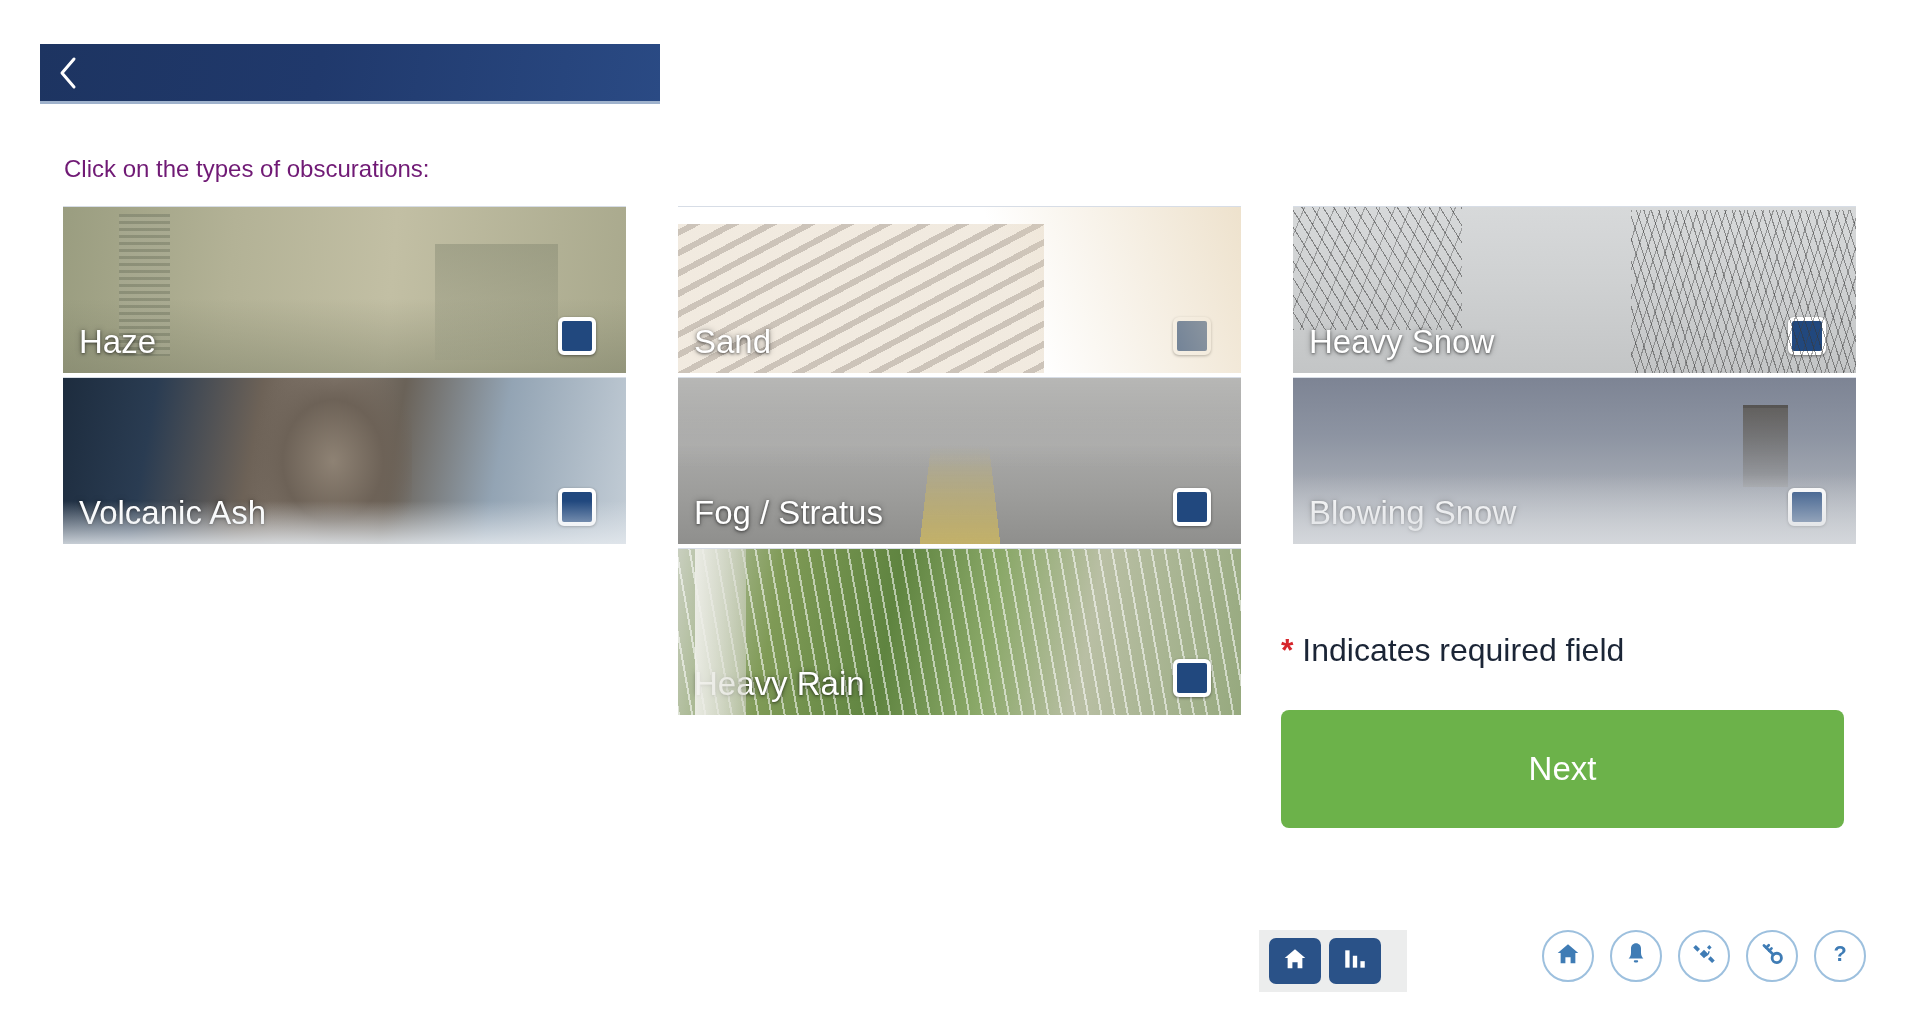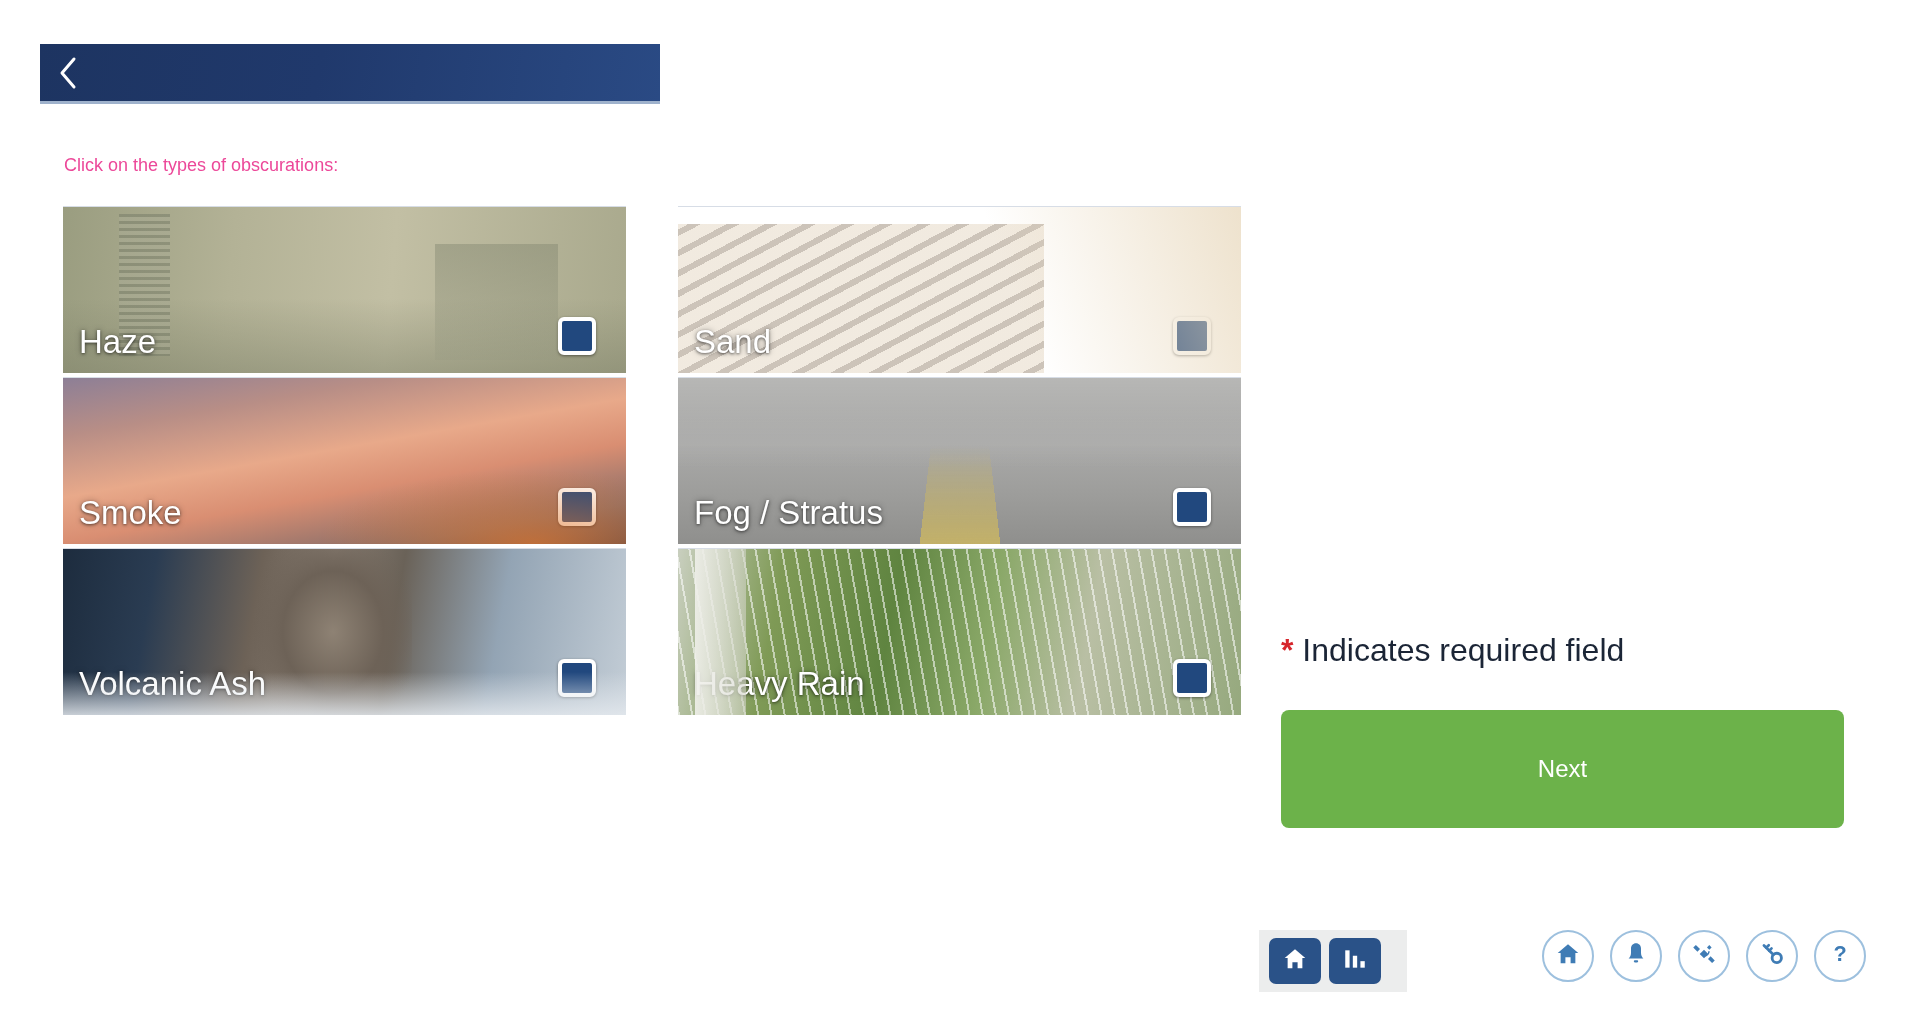--- a/index.html
+++ b/index.html
@@ -48,22 +48,22 @@
     font-weight: bold;
     letter-spacing: .2px;
     padding-right: 56px;
   }
 
   
   .instruction {
     position: absolute;
     left: 64px;
     top: 155px;
-    font-size: 18px;
-    color: #ec4899;
+    font-size: 24px;
+    color: #701a75;
   }
 
   
   .columns {
     position: absolute;
     left: 0;
     top: 206px;
     width: 1920px;
     display: flex;
     gap: 0;
@@ -256,21 +256,21 @@
   .next-button {
     position: absolute;
     left: 1281px;
     top: 710px;
     width: 563px;
     height: 118px;
     background: #6cb24a;
     border: none;
     border-radius: 8px;
     color: #ffffff;
-    font-size: 24px;
+    font-size: 33px;
     font-family: "Liberation Sans", sans-serif;
     cursor: pointer;
   }
 
   
   .toolbar-group {
     position: absolute;
     left: 1259px;
     top: 930px;
     width: 148px;
@@ -328,24 +328,20 @@
 
   <div class="instruction">Click on the types of obscurations:</div>
 
   <div class="columns">
 
     <div class="col col-1">
       <div class="card img-haze">
         <span class="card-label">Haze</span>
         <span class="card-check"></span>
       </div>
-      <div class="card img-smoke">
-        <span class="card-label">Smoke</span>
-        <span class="card-check"></span>
-      </div>
       <div class="card img-volcanic">
         <span class="card-label">Volcanic Ash</span>
         <span class="card-check"></span>
       </div>
     </div>
 
     <div class="col col-2">
       <div class="card img-sand">
         <span class="card-label">Sand</span>
         <span class="card-check"></span>
@@ -353,20 +349,30 @@
       <div class="card img-fog">
         <span class="card-label">Fog / Stratus</span>
         <span class="card-check"></span>
       </div>
       <div class="card img-rain">
         <span class="card-label">Heavy Rain</span>
         <span class="card-check"></span>
       </div>
     </div>
 
+    <div class="col col-3">
+      <div class="card img-heavysnow">
+        <span class="card-label">Heavy Snow</span>
+        <span class="card-check"></span>
+      </div>
+      <div class="card img-blowingsnow">
+        <span class="card-label">Blowing Snow</span>
+        <span class="card-check"></span>
+      </div>
+    </div>
 
   </div>
 
   <div class="required-note">
     <span class="star">*</span>
     <span>Indicates required field</span>
   </div>
 
   <button class="next-button">Next</button>
 

